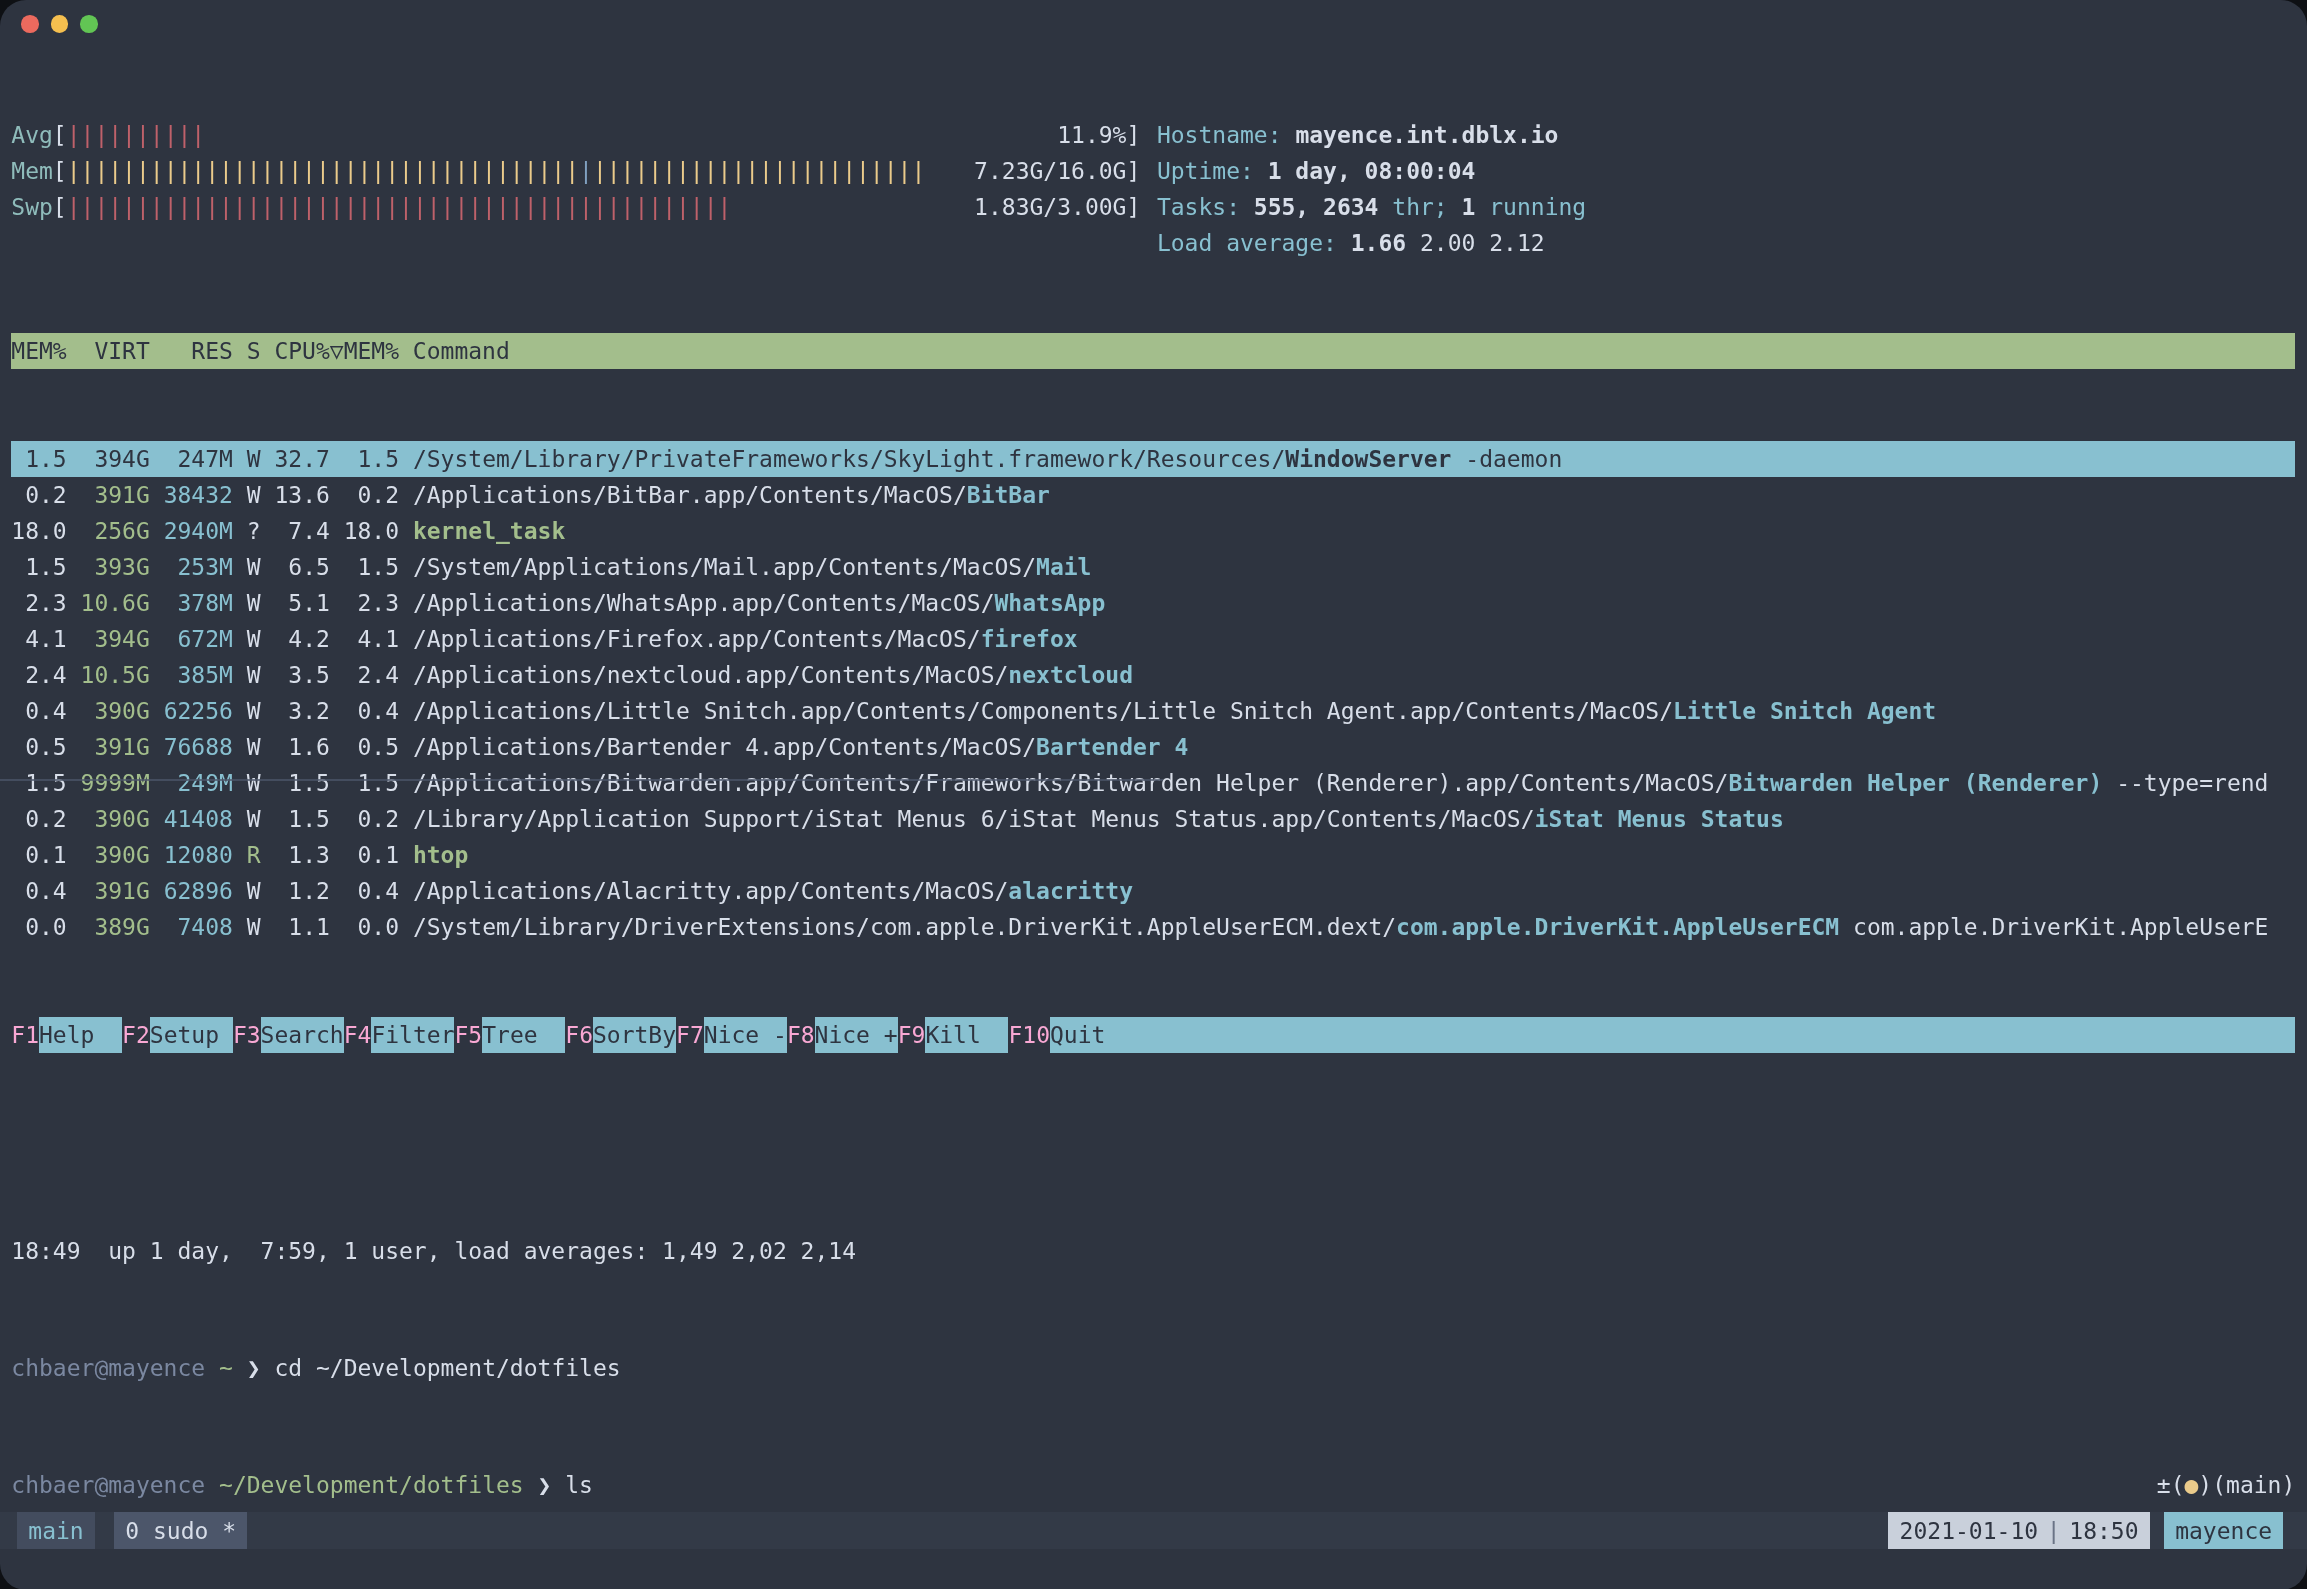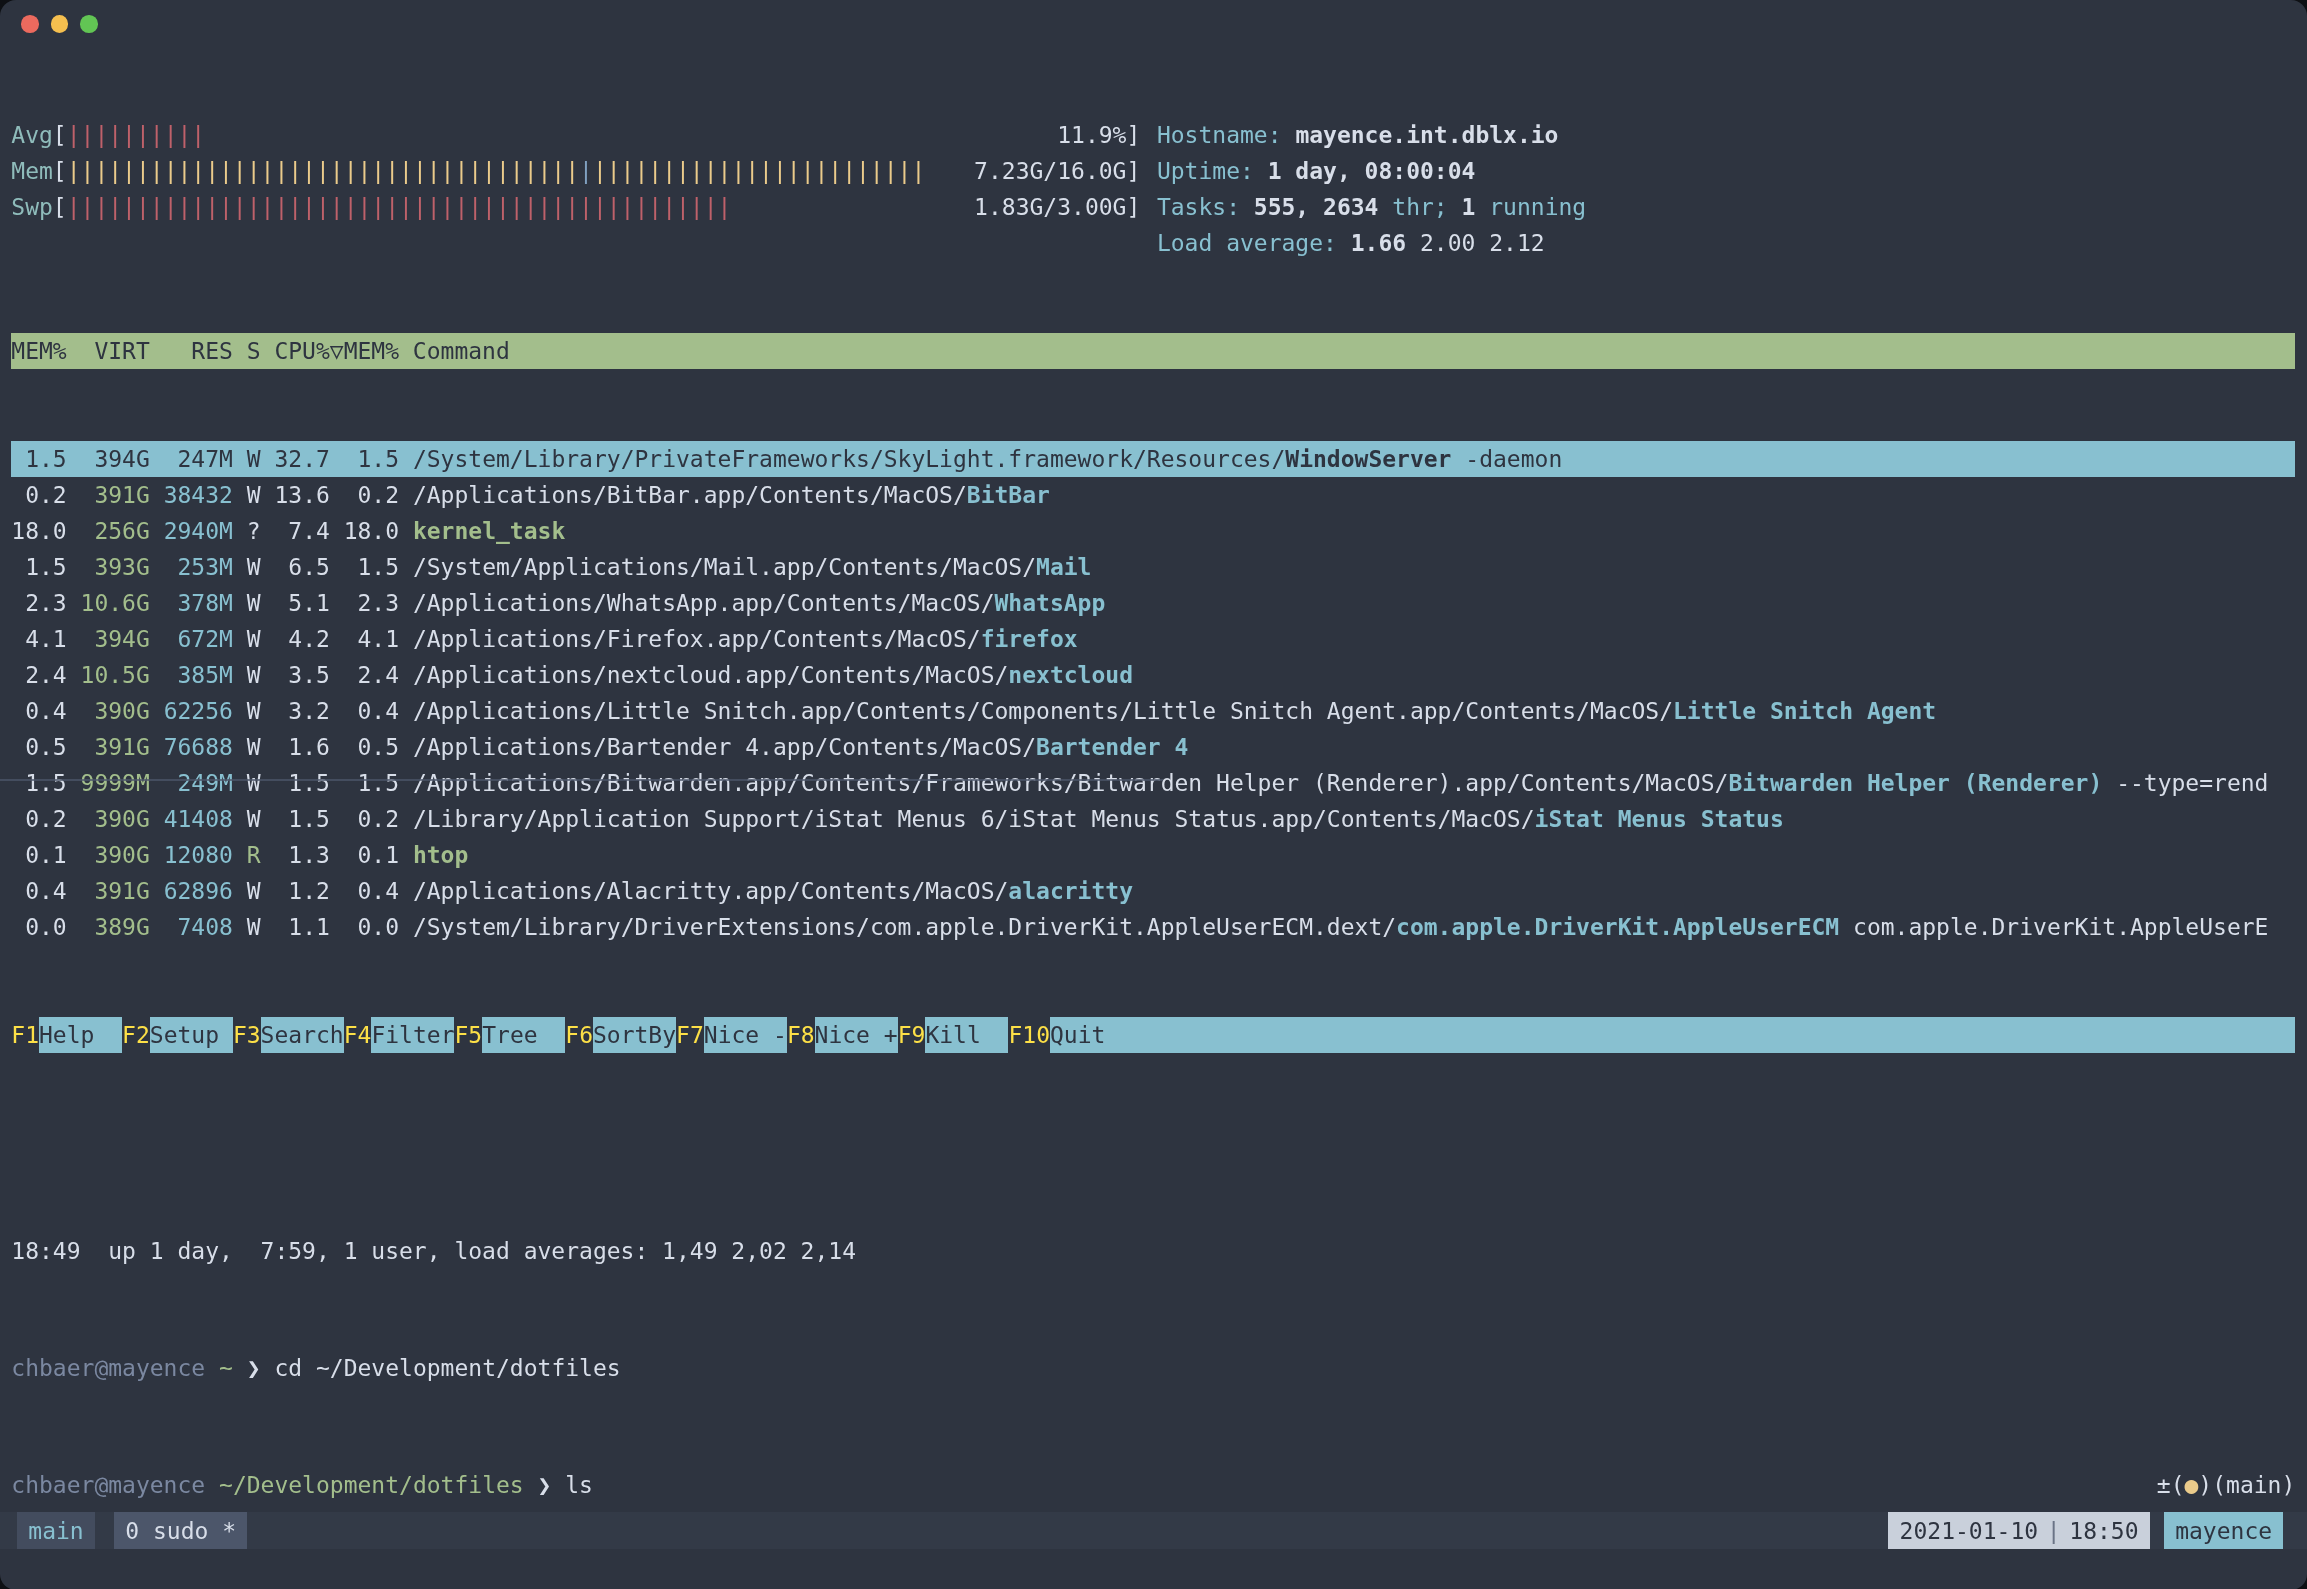--- a/index.html
+++ b/index.html
@@ -1,20 +1,20 @@
 <!DOCTYPE html>
 <html style="font-size:14px"><head>
 <meta charset="utf-8">
 <style>
   html,body{margin:0;padding:0;background:#0e1014;}
   .terminal{
     position:relative;width:2307px;height:1590px;background:#2E3440;
     font-family:"DejaVu Sans Mono","DejaVu Sans",monospace;
     font-size:23px;line-height:36px;color:#D8DEE9;
-    overflow:hidden;border-radius:16px;
+    overflow:hidden;border-radius:26px;
   }
   .traffic{position:absolute;top:15px;left:21px;display:flex;gap:12.2px;}
   .tl{width:17.5px;height:17.5px;border-radius:50%;display:inline-block;}
 
   .content{position:absolute;top:45px;left:11.3px;width:2284px;white-space:pre;overflow:hidden;}
   .line{height:36px;overflow:hidden;}
 
   
   .c-fg{color:#D8DEE9}.c-cyan{color:#88C0D0}.c-teal{color:#8FBCBB}
   .c-blue{color:#81A1C1}.c-grayblue{color:#7B88A1}.c-green{color:#A3BE8C}
@@ -28,21 +28,21 @@
   .info{margin-left:16.6px;white-space:pre;}
 
   
   .phead{background:#A3BE8C;color:#2E3440;}
   .prow{width:100%;}
   .prow.sel{background:#88C0D0;}
   .prow.sel span{color:#2E3440 !important;}
 
   
   .fbar{display:flex;}
-  .fbar .fnum{color:#fde047;flex:none;}
+  .fbar .fnum{color:#f9a8d4;flex:none;}
   .fbar .flabel{background:#88C0D0;color:#2E3440;flex:none;}
   .fbar .ffill{flex:1;background:#88C0D0;}
 
   
   .prompt-line{display:flex;margin-top:9px;}
   .git{margin-left:auto;}
 
   .pane-divider{position:absolute;top:779px;left:0;width:1163px;height:1.7px;background:#4C566A;opacity:.75;}
 
   

